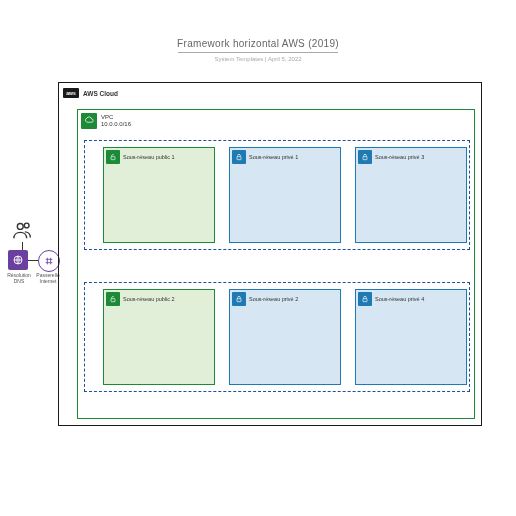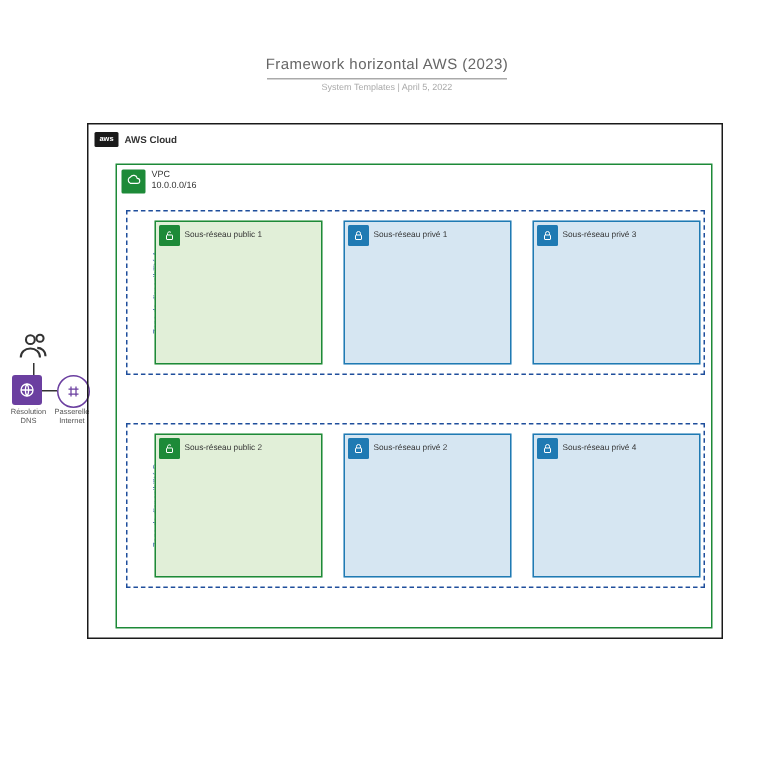--- a/index.html
+++ b/index.html
@@ -38,21 +38,21 @@
 .igw svg{width:10px;height:10px}
 .igw-label{position:absolute;left:22px;top:53px;width:32px;text-align:center;font-size:5px;color:#555;line-height:1.1}
 .line{position:absolute;background:#333}
 .line.v1{left:12px;top:22px;width:1px;height:8px}
 .line.h1{left:18px;top:40px;width:10px;height:1px}
 </style>
 </head>
 <body>
 
 <div class="header">
-  <div class="title">Framework horizontal AWS (2023)</div>
+  <div class="title">Framework horizontal AWS (2019)</div>
   <div class="title-underline"></div>
   <div class="subtitle">System Templates  |  April 5, 2022</div>
 </div>
 
 <div class="external">
   <svg class="users" viewBox="0 0 24 24">
       <g fill="none" stroke="#333" stroke-width="1.5">
         <circle cx="9" cy="7" r="3.2"></circle>
         <circle cx="16" cy="6" r="2.6"></circle>
         <path d="M2 20c0-4 3-6.5 7-6.5s7 2.5 7 6.5"></path>

